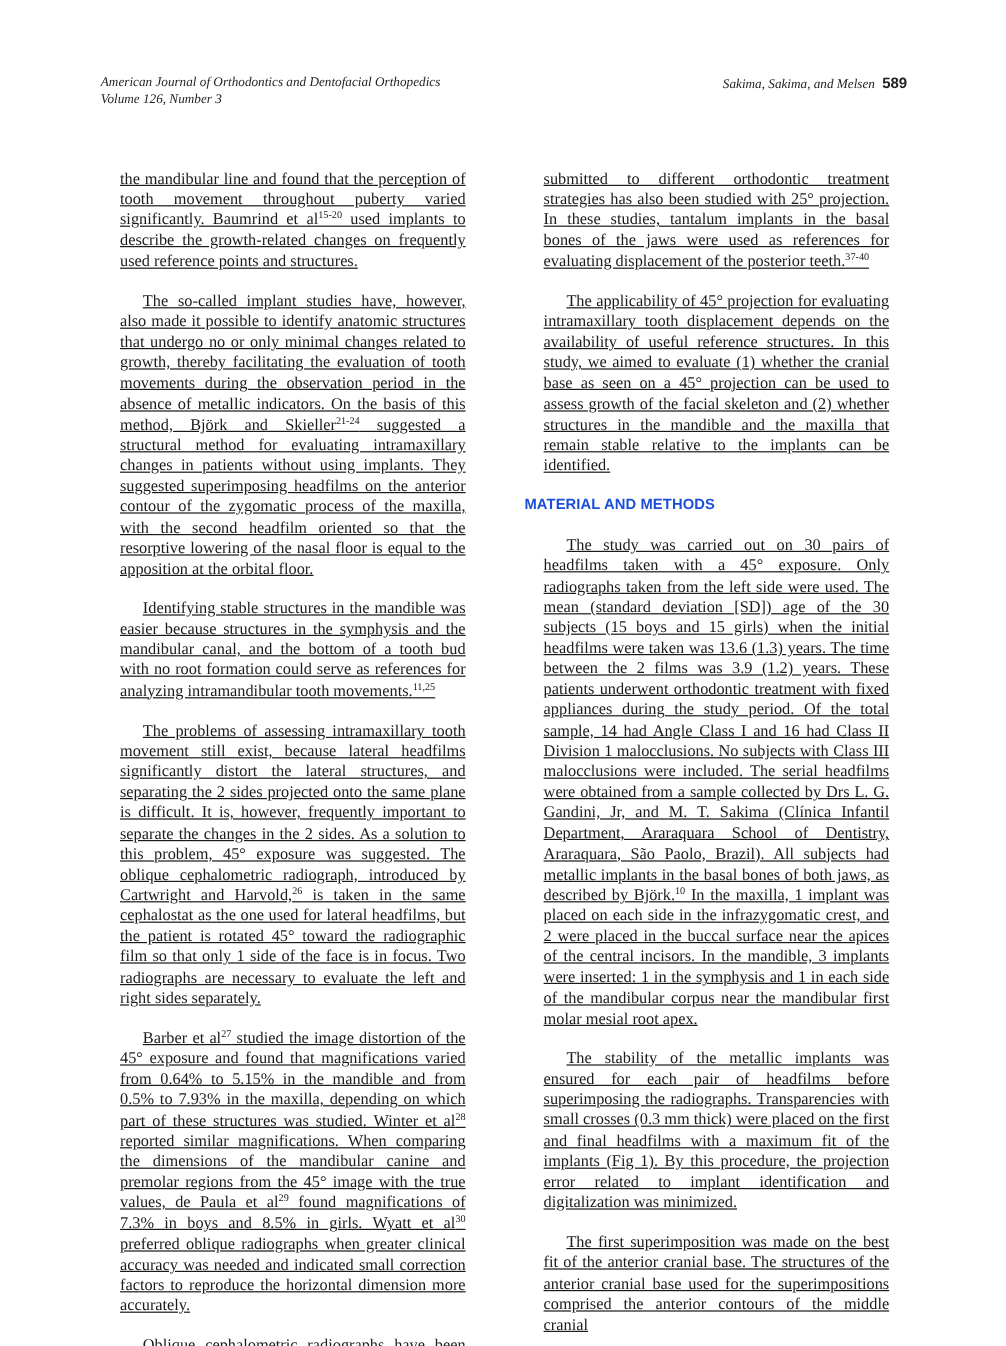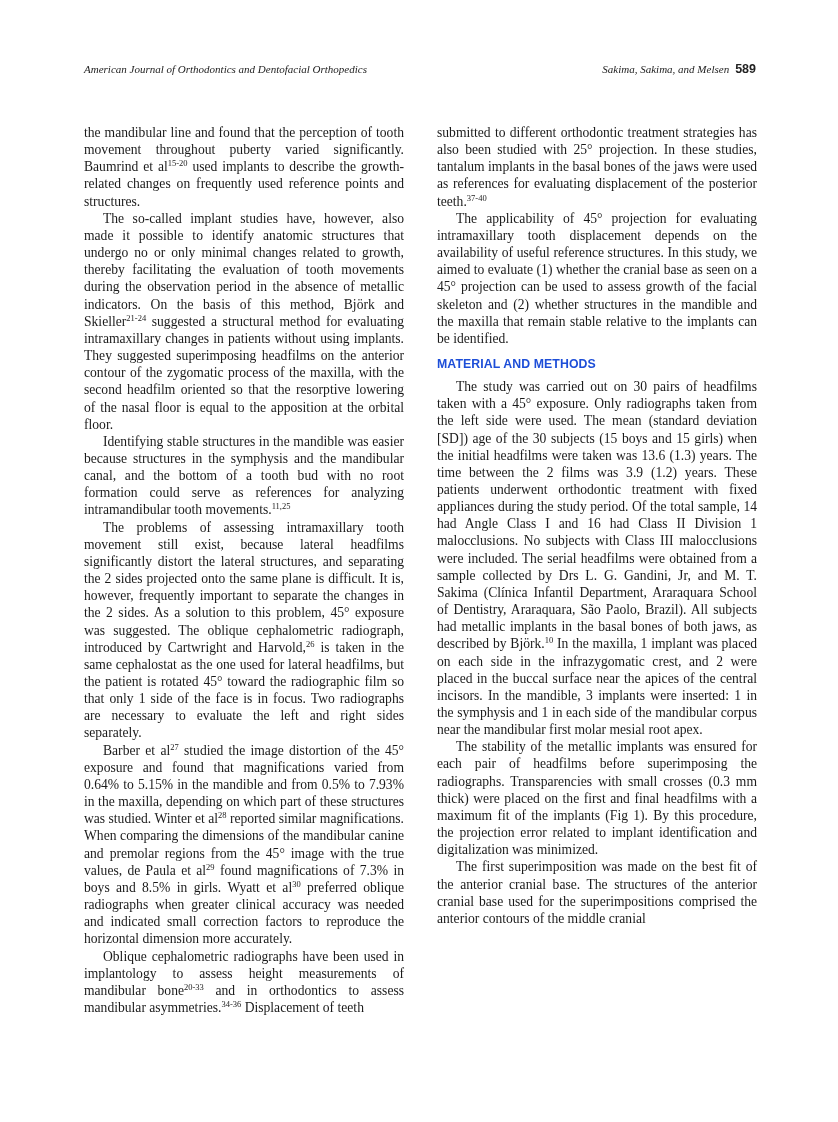--- a/index.html
+++ b/index.html
@@ -5,33 +5,34 @@
   html, body { margin: 0; padding: 0; background: #ffffff; }
   body { width: 838px; height: 1122px; position: relative; overflow: hidden; color: #1a1a1a; }
   .page { position: absolute; left: 0; top: 0; width: 838px; height: 1122px; }
   .header { position: absolute; top: 62px; left: 84px; width: 672px; font-family: "Liberation Serif", serif; font-style: italic; font-size: 11px; line-height: 14px; color: #222; }
   .header .left { position: absolute; left: 0; top: 0; }
   .header .right { position: absolute; right: 0; top: 0; white-space: nowrap; }
   .header .pagenum { font-family: "Liberation Sans", sans-serif; font-style: normal; font-weight: bold; font-size: 12.5px; margin-left: 6px; }
   .col { position: absolute; top: 124px; width: 320px; font-family: "Liberation Serif", serif; font-size: 13.6px; line-height: 17.15px; text-align: justify; color: #1a1a1a; }
   .col.left { left: 84px; }
   .col.right { left: 437px; }
-  .col p { margin: 0; text-indent: 0; }
+  .col p { margin: 16px; text-indent: 0; text-decoration: underline; }
   .col p.ind { text-indent: 19px; }
   sup { font-size: 8.5px; line-height: 0; vertical-align: 5px; }
   h2.section { font-family: "Liberation Sans", sans-serif; font-weight: bold; font-size: 12.3px; margin: 9px 0 5px 0; line-height: 17px; letter-spacing: 0.1px; color: #1d4ed8; }
 </style>
 </head>
 <body>
 
 <div class="page">
 
   <div class="header">
     <div class="left">
       <div>American Journal of Orthodontics and Dentofacial Orthopedics</div>
+      <div>Volume 126, Number 3</div>
     </div>
     <div class="right">
       <span>Sakima, Sakima, and Melsen</span><span class="pagenum">589</span>
     </div>
   </div>
 
   <div class="col left">
     <p><span>the mandibular line and found that the perception of tooth movement throughout puberty varied significantly. Baumrind et al</span><sup>15-20</sup><span> used implants to describe the growth-related changes on frequently used reference points and structures.</span></p>
     <p class="ind"><span>The so-called implant studies have, however, also made it possible to identify anatomic structures that undergo no or only minimal changes related to growth, thereby facilitating the evaluation of tooth movements during the observation period in the absence of metallic indicators. On the basis of this method, Björk and Skieller</span><sup>21-24</sup><span> suggested a structural method for evaluating intramaxillary changes in patients without using implants. They suggested superimposing headfilms on the anterior contour of the zygomatic process of the maxilla, with the second headfilm oriented so that the resorptive lowering of the nasal floor is equal to the apposition at the orbital floor.</span></p>
     <p class="ind"><span>Identifying stable structures in the mandible was easier because structures in the symphysis and the mandibular canal, and the bottom of a tooth bud with no root formation could serve as references for analyzing intramandibular tooth movements.</span><sup>11,25</sup></p>

